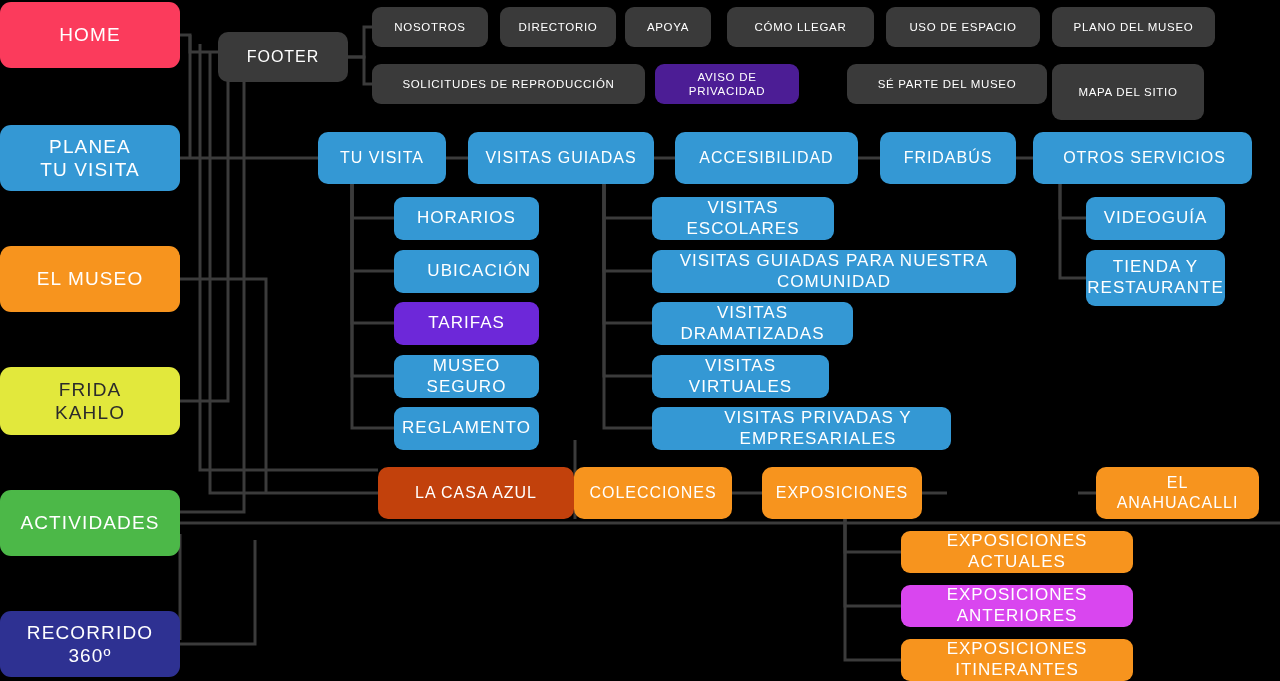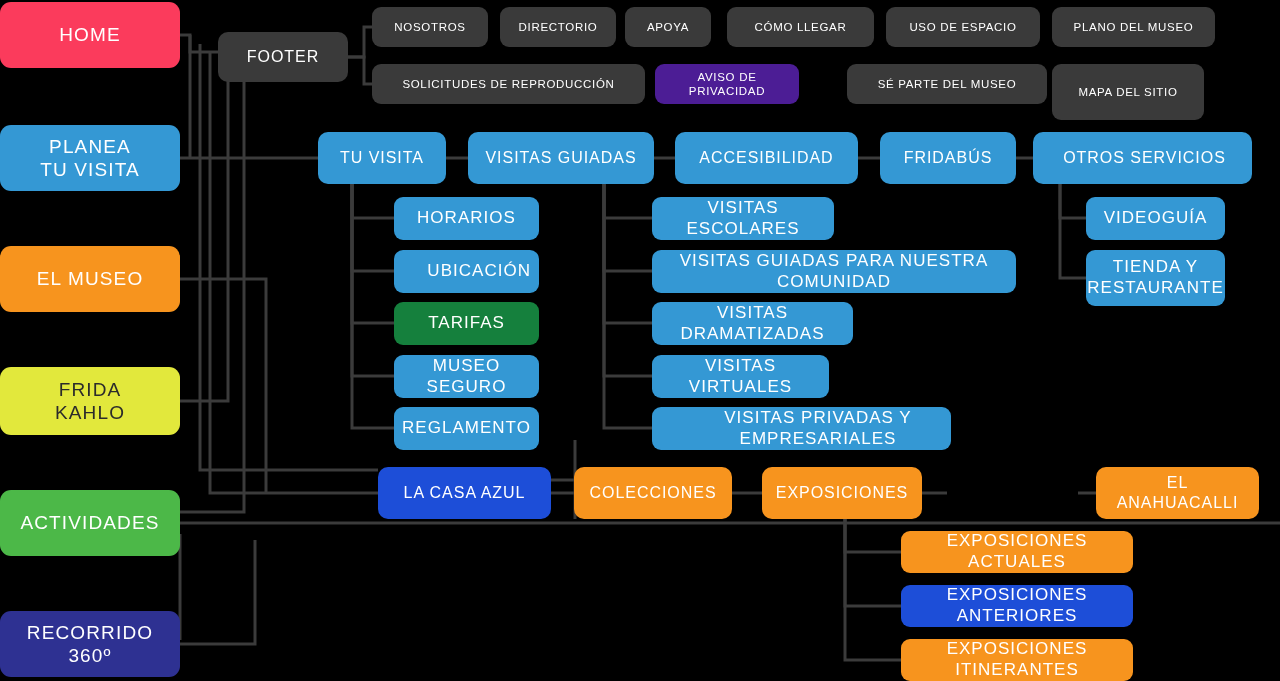--- a/index.html
+++ b/index.html
@@ -113,36 +113,36 @@
   <div class="node lvl-footer" style="left: 1052px; top: 64px; width: 152px; height: 56px; background: rgb(58, 58, 58); align-items: center;"><span>MAPA DEL SITIO</span></div>
 
   <div class="node lvl-sec" style="left: 318px; top: 132px; width: 128px; height: 52px; background: rgb(52, 152, 212);"><span>TU VISITA</span></div>
   <div class="node lvl-sec" style="left: 468px; top: 132px; width: 186px; height: 52px; background: rgb(52, 152, 212);"><span>VISITAS GUIADAS</span></div>
   <div class="node lvl-sec" style="left: 675px; top: 132px; width: 183px; height: 52px; background: rgb(52, 152, 212);"><span>ACCESIBILIDAD</span></div>
   <div class="node lvl-sec" style="left: 880px; top: 132px; width: 136px; height: 52px; background: rgb(52, 152, 212);"><span>FRIDABÚS</span></div>
   <div class="node lvl-sec" style="left: 1033px; top: 132px; width: 219px; height: 52px; background: rgb(52, 152, 212); padding-left: 12px;"><span>OTROS SERVICIOS</span></div>
 
   <div class="node lvl-leaf" style="left: 394px; top: 197px; width: 145px; height: 43px; background: rgb(52, 152, 212);"><span>HORARIOS</span></div>
   <div class="node lvl-leaf" style="left: 394px; top: 250px; width: 145px; height: 43px; background: rgb(52, 152, 212); justify-content: flex-end;"><span>UBICACIÓN</span></div>
-  <div class="node lvl-leaf" style="left: 394px; top: 302px; width: 145px; height: 43px; background: #15803d;"><span>TARIFAS</span></div>
+  <div class="node lvl-leaf" style="left: 394px; top: 302px; width: 145px; height: 43px; background: #6d28d9;"><span>TARIFAS</span></div>
   <div class="node lvl-leaf" style="left: 394px; top: 355px; width: 145px; height: 43px; background: rgb(52, 152, 212);"><span>MUSEO SEGURO</span></div>
   <div class="node lvl-leaf" style="left: 394px; top: 407px; width: 145px; height: 43px; background: rgb(52, 152, 212);"><span>REGLAMENTO</span></div>
 
   <div class="node lvl-leaf" style="left: 652px; top: 197px; width: 182px; height: 43px; background: rgb(52, 152, 212);"><span>VISITAS ESCOLARES</span></div>
   <div class="node lvl-leaf" style="left: 652px; top: 250px; width: 364px; height: 43px; background: rgb(52, 152, 212);"><span>VISITAS GUIADAS PARA NUESTRA COMUNIDAD</span></div>
   <div class="node lvl-leaf" style="left: 652px; top: 302px; width: 201px; height: 43px; background: rgb(52, 152, 212);"><span>VISITAS DRAMATIZADAS</span></div>
   <div class="node lvl-leaf" style="left: 652px; top: 355px; width: 177px; height: 43px; background: rgb(52, 152, 212);"><span>VISITAS VIRTUALES</span></div>
   <div class="node lvl-leaf" style="left: 652px; top: 407px; width: 299px; height: 43px; background: rgb(52, 152, 212); padding-left: 41px;"><span>VISITAS PRIVADAS Y EMPRESARIALES</span></div>
 
   <div class="node lvl-leaf" style="left: 1086px; top: 197px; width: 139px; height: 43px; background: rgb(52, 152, 212);"><span>VIDEOGUÍA</span></div>
   <div class="node lvl-leaf" style="left: 1086px; top: 250px; width: 139px; height: 56px; background: rgb(52, 152, 212);"><span>TIENDA Y
 RESTAURANTE</span></div>
 
-  <div class="node lvl-sec" style="left: 378px; top: 467px; width: 173px; height: 52px; background: #1d4ed8;"><span>LA CASA AZUL</span></div>
+  <div class="node lvl-sec" style="left: 378px; top: 467px; width: 196px; height: 52px; background: #c2410c;"><span>LA CASA AZUL</span></div>
   <div class="node lvl-sec" style="left: 574px; top: 467px; width: 158px; height: 52px; background: rgb(247, 148, 30);"><span>COLECCIONES</span></div>
   <div class="node lvl-sec" style="left: 762px; top: 467px; width: 160px; height: 52px; background: rgb(247, 148, 30);"><span>EXPOSICIONES</span></div>
   <div class="node lvl-sec" style="left: 1096px; top: 467px; width: 163px; height: 52px; background: rgb(247, 148, 30);"><span>EL ANAHUACALLI</span></div>
 
   <div class="node lvl-leaf" style="left: 901px; top: 531px; width: 232px; height: 42px; background: rgb(247, 148, 30);"><span>EXPOSICIONES ACTUALES</span></div>
-  <div class="node lvl-leaf" style="left: 901px; top: 585px; width: 232px; height: 42px; background: #1d4ed8;"><span>EXPOSICIONES ANTERIORES</span></div>
+  <div class="node lvl-leaf" style="left: 901px; top: 585px; width: 232px; height: 42px; background: #d946ef;"><span>EXPOSICIONES ANTERIORES</span></div>
   <div class="node lvl-leaf" style="left: 901px; top: 639px; width: 232px; height: 42px; background: rgb(247, 148, 30);"><span>EXPOSICIONES ITINERANTES</span></div>
 
 </div>
 
 </body></html>

